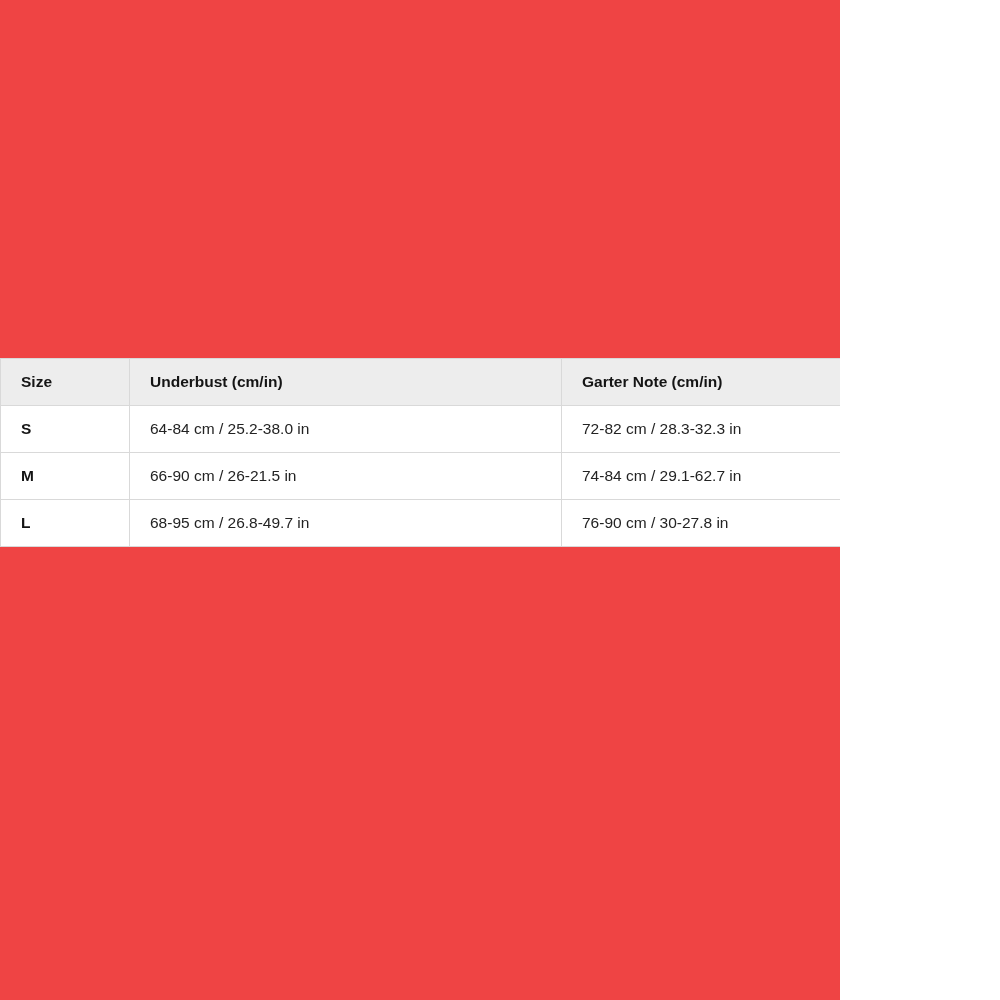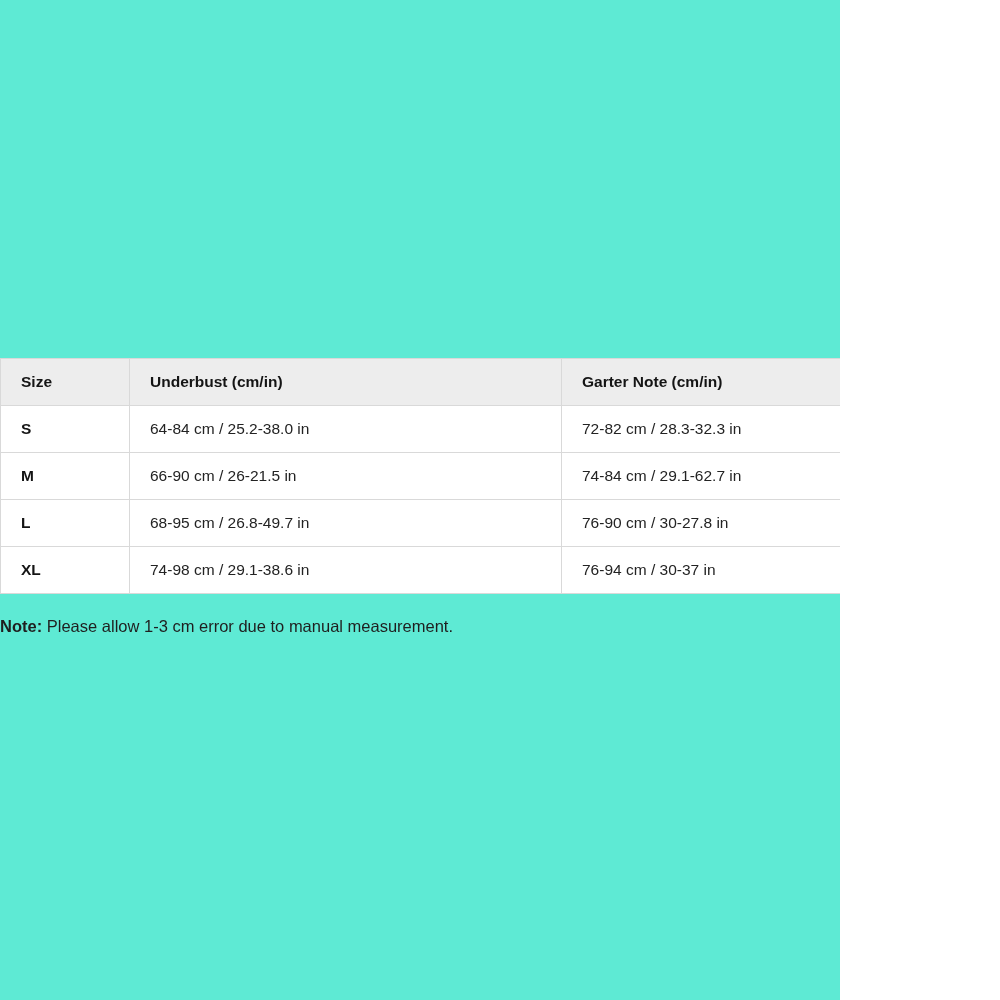--- a/index.html
+++ b/index.html
@@ -8,21 +8,21 @@
     width: 1000px;
     height: 1000px;
     background: #ffffff;
     font-family: "Liberation Sans", sans-serif;
     color: #1a1a1a;
   }
   #page {
     position: relative;
     width: 840px;
     height: 1000px;
-    background: #5eead4;
+    background: #ef4444;
     overflow: hidden;
   }
   .table-wrap {
     position: absolute;
     left: 0;
     top: 358px;
     width: 996px;
   }
   table.size-table {
     border-collapse: collapse;
@@ -102,27 +102,18 @@
         <tr>
           <td class="size-cell">M</td>
           <td>66-90 cm / 26-21.5 in</td>
           <td>74-84 cm / 29.1-62.7 in</td>
         </tr>
         <tr>
           <td class="size-cell">L</td>
           <td>68-95 cm / 26.8-49.7 in</td>
           <td>76-90 cm / 30-27.8 in</td>
         </tr>
-        <tr>
-          <td class="size-cell">XL</td>
-          <td>74-98 cm / 29.1-38.6 in</td>
-          <td>76-94 cm / 30-37 in</td>
-        </tr>
       </tbody>
     </table>
   </div>
 
-  <div class="note">
-    <span class="note-label">Note:</span>
-    <span class="note-text">Please allow 1-3 cm error due to manual measurement.</span>
-  </div>
 
 </div>
 
 </body></html>

